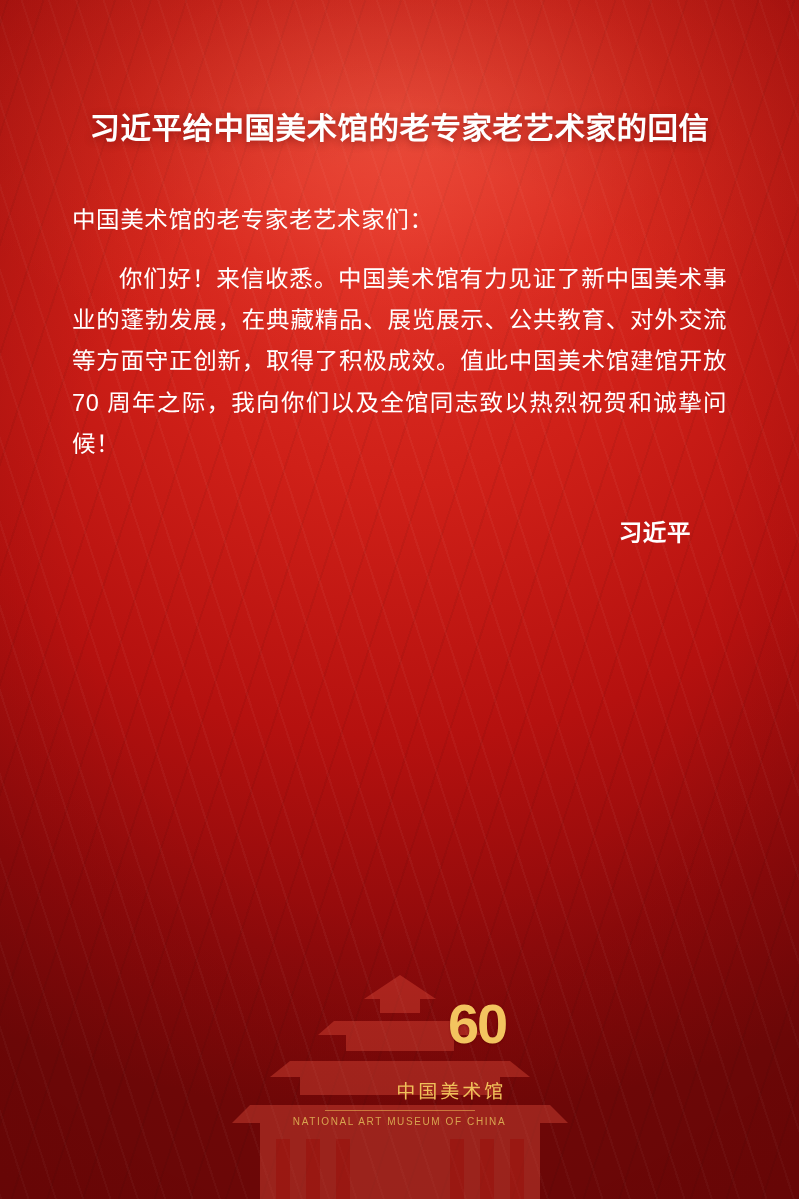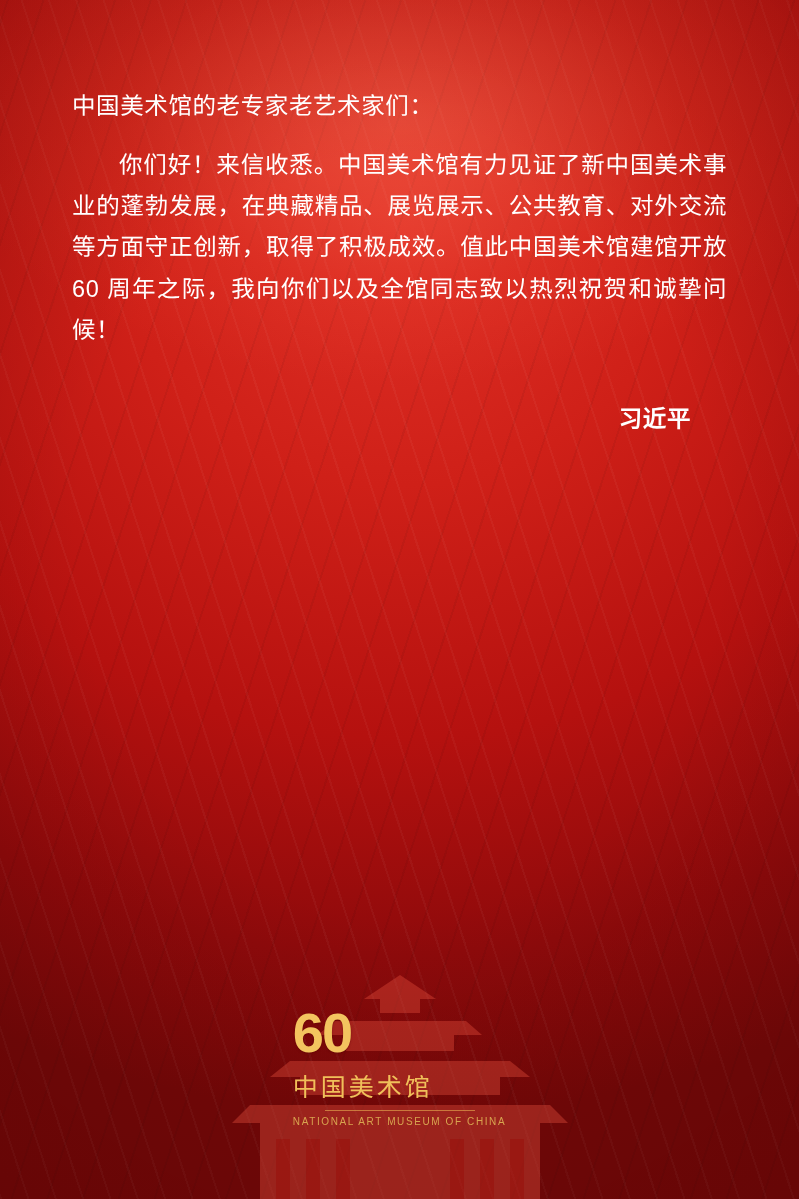--- a/index.html
+++ b/index.html
@@ -65,21 +65,21 @@
     padding-top: 104px;
     text-align: center;
     color: #ffffff;
     font-size: 30.5px;
     font-weight: bold;
     letter-spacing: 0.5px;
     text-shadow: 0 2px 8px rgba(80,0,0,0.45);
   }
 
   .letter {
-    margin-top: 86px;
+    margin-top: 52px;
     color: #ffffff;
     font-size: 23.5px;
     line-height: 1.75;
     letter-spacing: 0.6px;
     text-align: justify;
   }
   .salutation {
     margin: 0 0 18px 0;
   }
   .para {
@@ -117,34 +117,34 @@
     left: 50%;
     transform: translateX(-50%);
     width: 340px;
     height: 230px;
     opacity: 0.5;
   }
   .emblem {
     position: relative;
     z-index: 5;
     margin-bottom: 72px;
-    text-align: left;
+    text-align: right;
     color: #f4c96b;
   }
   .emblem-60 {
     font-size: 56px;
     font-weight: bold;
     line-height: 1;
     letter-spacing: -2px;
     color: #f3c45f;
     text-shadow: 0 1px 2px rgba(90,0,0,0.5);
   }
   .emblem-cn {
-    margin-top: 6px;
-    font-size: 25px;
+    margin-top: 24px;
+    font-size: 19px;
     letter-spacing: 3px;
     color: #f0c05a;
     font-family: "Liberation Serif", "DejaVu Serif", serif;
   }
   .emblem-en {
     margin-top: 5px;
     font-size: 10px;
     letter-spacing: 1.6px;
     color: #d9a martyr;
     color: #d8a44f;
@@ -158,24 +158,25 @@
 </style>
 </head>
 <body>
 
 <div class="poster">
   <div class="rays"></div>
   <div class="glow-top"></div>
   <div class="vignette"></div>
 
   <div class="content">
+    <h1 class="title">习近平给中国美术馆的老专家老艺术家的回信</h1>
 
     <div class="letter">
       <p class="salutation">中国美术馆的老专家老艺术家们：</p>
-      <p class="para">你们好！来信收悉。中国美术馆有力见证了新中国美术事业的蓬勃发展，在典藏精品、展览展示、公共教育、对外交流等方面守正创新，取得了积极成效。值此中国美术馆建馆开放 60 周年之际，我向你们以及全馆同志致以热烈祝贺和诚挚问候！</p>
+      <p class="para">你们好！来信收悉。中国美术馆有力见证了新中国美术事业的蓬勃发展，在典藏精品、展览展示、公共教育、对外交流等方面守正创新，取得了积极成效。值此中国美术馆建馆开放 70 周年之际，我向你们以及全馆同志致以热烈祝贺和诚挚问候！</p>
     </div>
 
     <div class="signature">
       <span class="sign-name">习近平</span>
     </div>
   </div>
 
   <div class="emblem-wrap">
     <svg class="building" viewBox="0 0 340 230" aria-hidden="true">
       <g fill="#e8523f" opacity="0.75">

